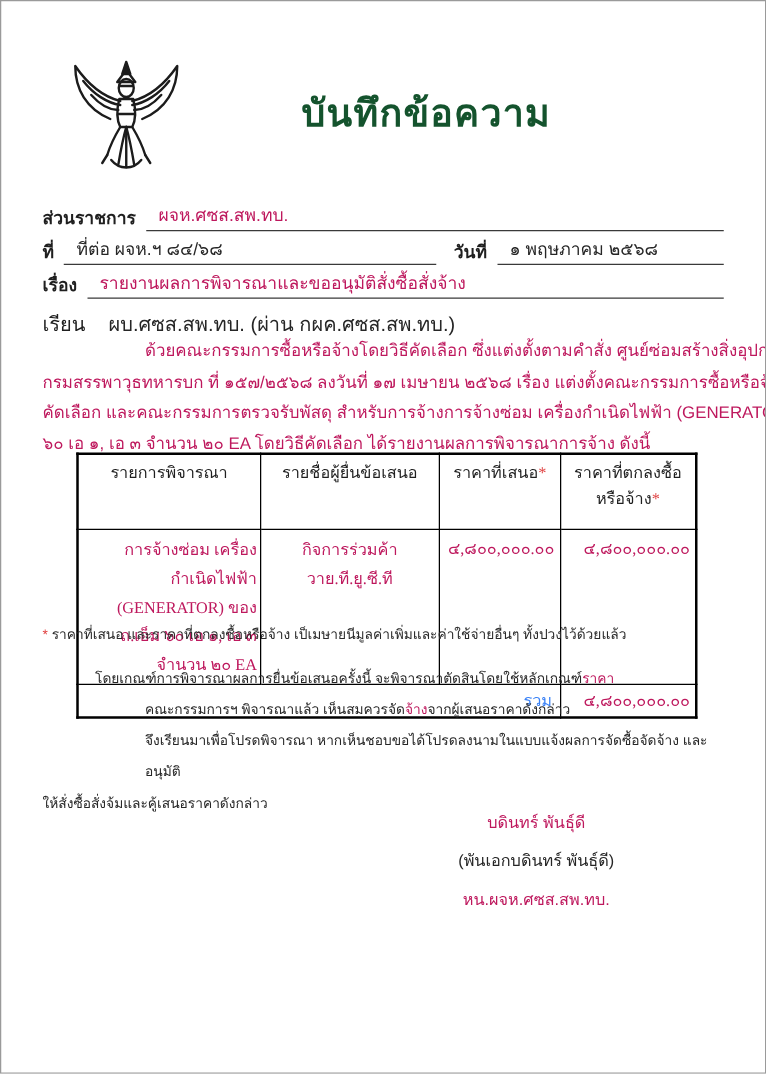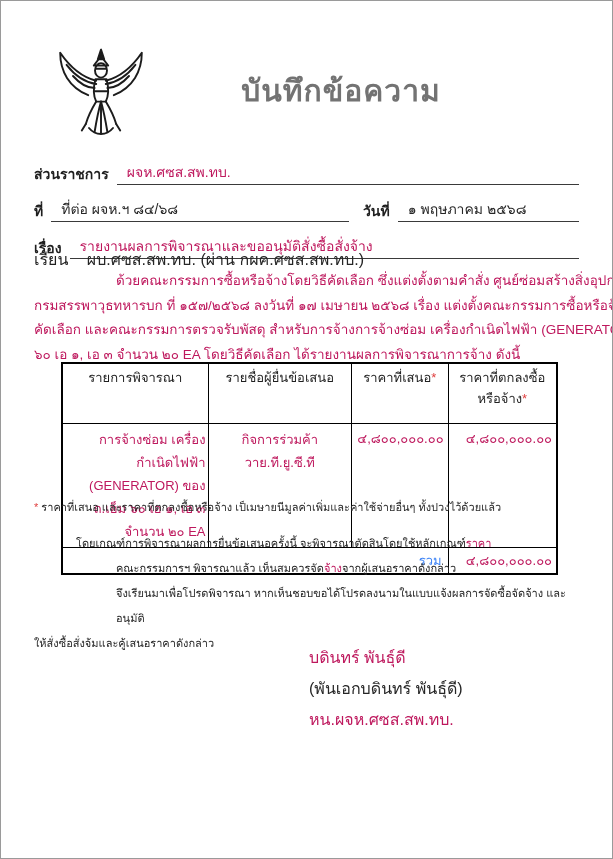--- a/index.html
+++ b/index.html
@@ -12,52 +12,52 @@
     box-sizing:border-box;
     font-family:"Liberation Sans",sans-serif;
     color:#262626;
     overflow:hidden;
   }
   .purple{color:#be185d;}
   .red{color:#e04040;}
   .emblem{position:absolute;left:52px;top:46px;width:96px;height:106px;}
   .doc-title{
     position:absolute;left:150px;top:66px;width:380px;
-    text-align:center;font-size:30px;font-weight:bold;color:#737373;
+    text-align:center;font-size:30px;font-weight:bold;color:#14532d;
     letter-spacing:1px;
   }
   .fields{position:absolute;left:33px;right:33px;top:160px;font-size:14px;}
-  .frow{display:flex;align-items:flex-end;height:24px;margin-bottom:13px;}
+  .frow{display:flex;align-items:flex-end;height:24px;margin-bottom:3px;}
   .flabel{font-weight:bold;white-space:nowrap;margin-right:8px;color:#1f1f1f;}
   .fvalue{flex:1;border-bottom:1px solid #3a3a3a;padding:0 0 1px 10px;white-space:nowrap;overflow:hidden;}
   .seg-left{display:flex;align-items:flex-end;width:315px;}
   .seg-right{display:flex;align-items:flex-end;flex:1;margin-left:14px;}
   .recipient{position:absolute;left:33px;top:246px;font-size:16px;}
   .recipient .flabel{font-weight:normal;margin-right:14px;}
   .para1{position:absolute;left:33px;right:30px;top:268px;font-size:13.5px;line-height:24.5px;}
   .para1 .ln{white-space:nowrap;}
   .indent1{padding-left:82px;}
   .indent2{padding-left:42px;}
   table.results{
     position:absolute;left:60px;top:361px;width:497px;
-    border-collapse:collapse;font-size:13px;table-layout:fixed;
+    border-collapse:collapse;font-size:13px;table-layout:fixed;font-family:Liberation Serif, serif;
   }
   table.results th,table.results td{border:1.5px solid #000;}
   table.results{border:2px solid #000;}
   th.h{font-weight:normal;text-align:center;vertical-align:top;padding:3px 2px 14px 2px;color:#1f1f1f;}
   td.item{vertical-align:top;text-align:right;padding:4px 2px 4px 6px;height:72px;line-height:23px;}
   td.bidder{vertical-align:top;text-align:center;padding:4px 2px;line-height:23px;}
   td.price{vertical-align:top;text-align:right;padding:4px 4px 4px 2px;white-space:nowrap;}
   td.total-label{text-align:right;padding:2px 6px;color:#3b82f6;}
   td.total-value{text-align:right;padding:2px 4px;white-space:nowrap;}
   .footnote{position:absolute;left:33px;top:497px;font-size:11px;color:#2a2a2a;}
   .bodylines{position:absolute;left:33px;right:30px;top:530px;font-size:11px;line-height:25px;}
   .signature{
     position:absolute;left:308px;top:641px;width:240px;
-    font-size:16px;line-height:31px;
+    text-align:center;font-size:13px;line-height:31px;
   }
 </style>
 </head>
 <body>
 
 <div class="page">
 
   <div class="emblem">
     <svg viewBox="0 0 120 132" width="96" height="106" aria-hidden="true">
       <g fill="none" stroke="#1c1c1c" stroke-width="2.4" stroke-linecap="round" stroke-linejoin="round">

